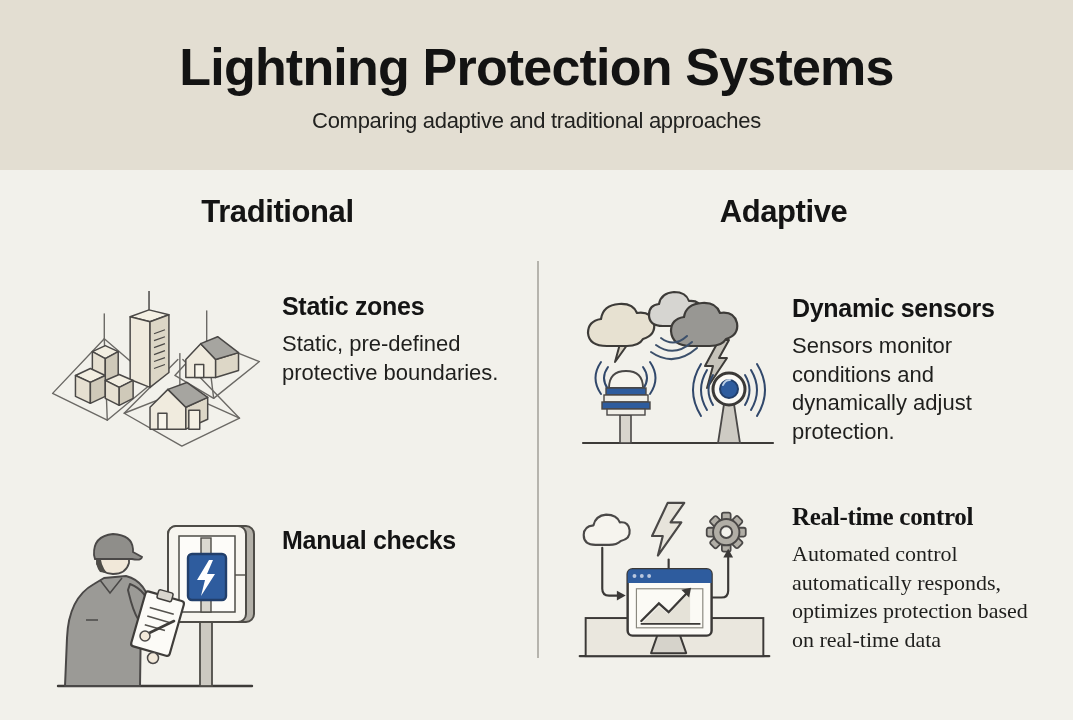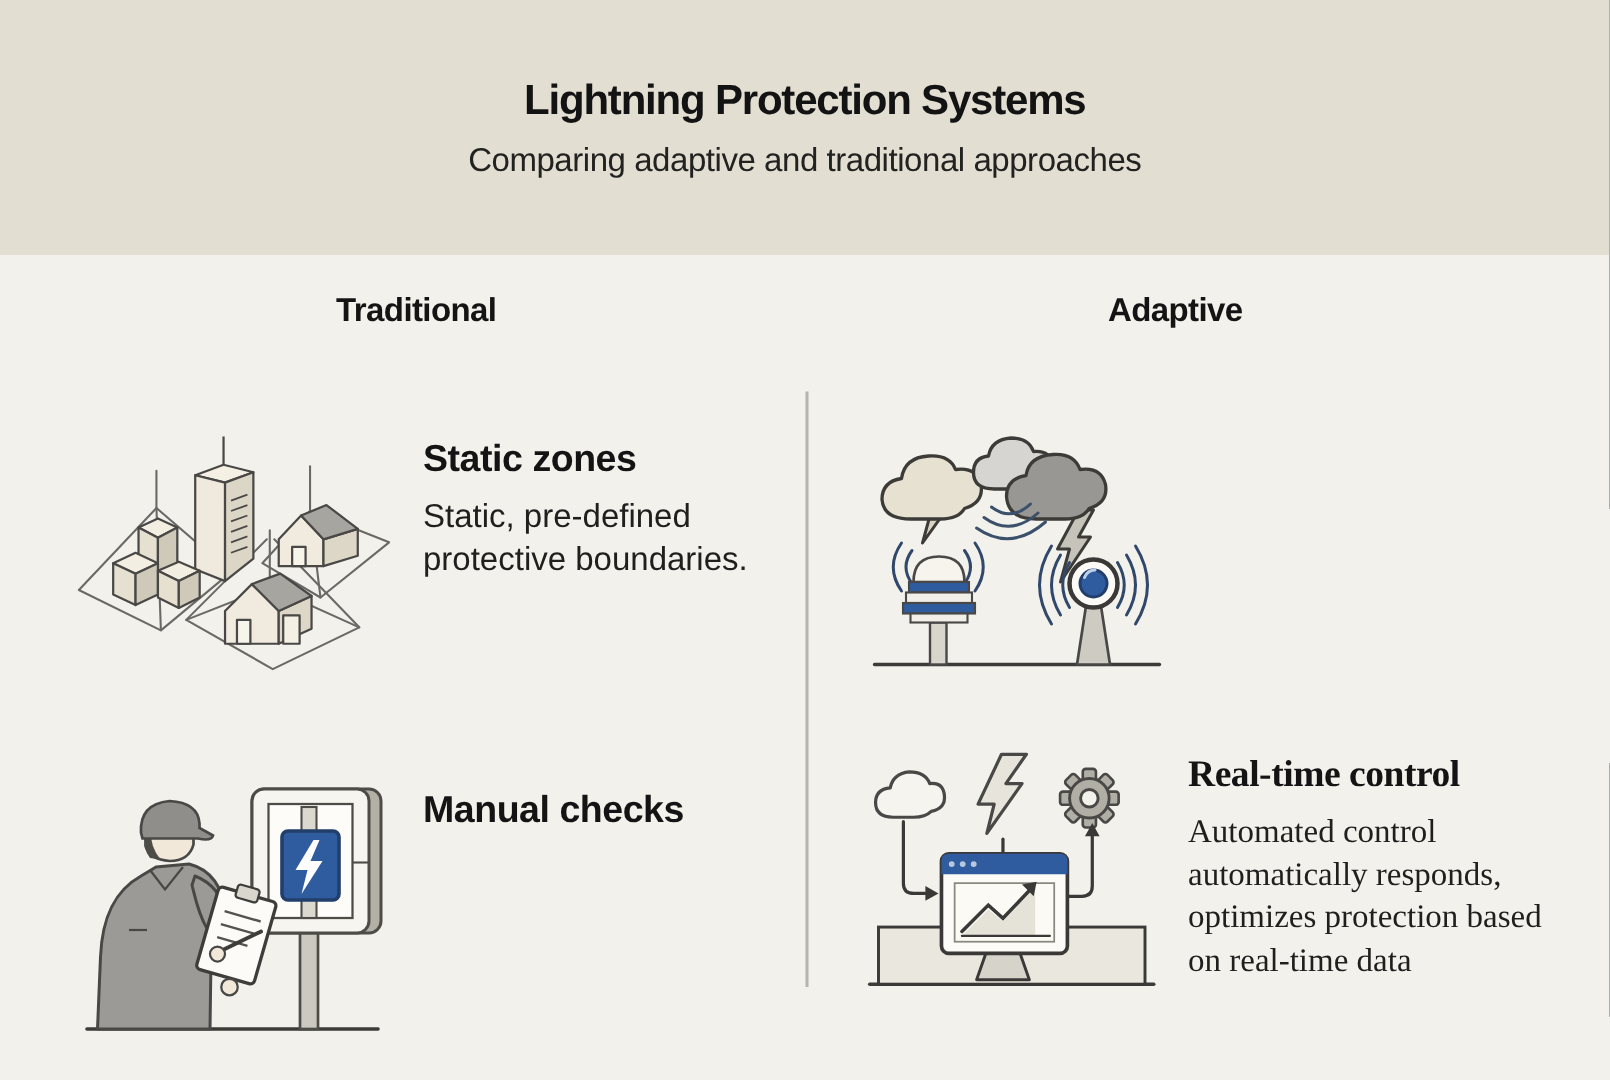--- a/index.html
+++ b/index.html
@@ -5,25 +5,25 @@
   html,body { margin:0; padding:0; background:#777; }
   .canvas {
     position:relative; width:1073px; height:720px; overflow:hidden;
     background:#f2f1eb; font-family:"Liberation Sans", sans-serif; color:#161616;
   }
   .header-band {
     position:absolute; left:0; top:0; width:1073px; height:170px;
     background:#e3ded2; display:flex; flex-direction:column;
     align-items:center; justify-content:center; gap:11px;
   }
-  .title { font-size:28px; font-weight:bold; letter-spacing:-0.8px; color:#131313; }
+  .title { font-size:52px; font-weight:bold; letter-spacing:-0.8px; color:#131313; }
   .subtitle { font-size:22px; font-weight:400; color:#222220; letter-spacing:-0.3px; }
   .col-header {
     position:absolute; top:194px; width:465px; text-align:center;
-    font-size:22px; font-weight:bold; color:#141414; letter-spacing:-0.4px;
+    font-size:31px; font-weight:bold; color:#141414; letter-spacing:-0.4px;
   }
   .col-header.left  { left:45px; }
   .col-header.right { left:551px; }
   .divider {
     position:absolute; left:537px; top:261px; width:2px; height:397px;
     background:#b6b4ad;
   }
   .feature { position:absolute; display:flex; }
   .feature .icon-box { flex:0 0 auto; }
   .feature .copy { padding-top:8px; }
@@ -207,20 +207,24 @@
               <path d="M174 84 Q186 104 174 124"></path>
               <path d="M168 89 Q177 104 168 119"></path>
           </g>
           <polygon points="147,118 157,118 163,157 141,157" fill="#cecbc3" stroke="#4a4847" stroke-width="1.8"></polygon>
           <circle cx="152" cy="103" r="16" fill="#fbfaf6" stroke="#3b3937" stroke-width="3"></circle>
           <circle cx="152" cy="103" r="9" fill="#2e5c9e" stroke="#223f6b" stroke-width="2"></circle>
           <path d="M146 99 Q148 94 153 94" stroke="#bcd0e8" stroke-width="2" fill="none" stroke-linecap="round"></path>
         </g>
       </svg>
     </div>
+    <div class="copy">
+      <h3>Dynamic sensors</h3>
+      <p>Sensors monitor conditions and dynamically adjust protection.</p>
+    </div>
   </section>
 
   <section class="feature" id="feature-realtime-control">
     <div class="icon-box" aria-label="automated-control-icon">
       <svg width="205" height="172" viewBox="0 0 210 176">
 
         <path d="M8 167 H202" stroke="#3d3b38" stroke-width="2.4" stroke-linecap="round"></path>
 
         <rect x="14" y="128" width="182" height="39" fill="#eae7de" stroke="#3b3937" stroke-width="2"></rect>
 

